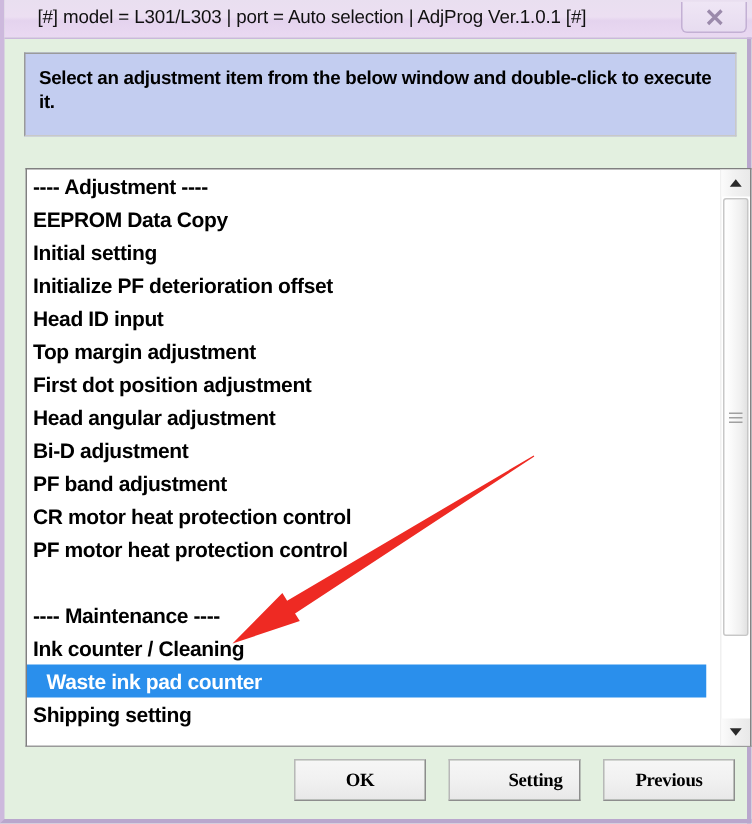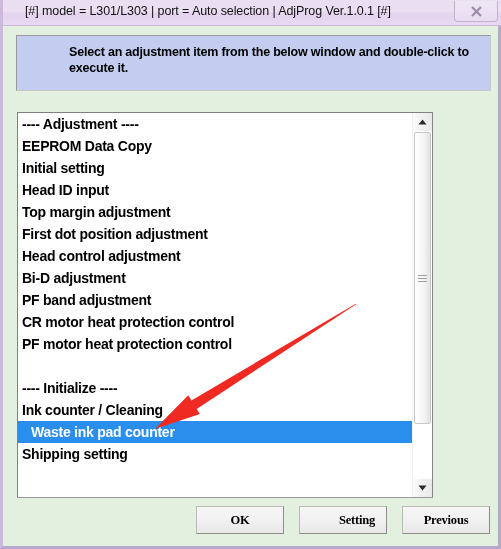--- a/index.html
+++ b/index.html
@@ -76,29 +76,28 @@
     border-right-color: #c8c8c8;
     border-bottom-color: #c8c8c8;
     padding: 8px 9px 0 9px;
   }
   .instruction-text {
     font-size: 12.5px;
     font-weight: bold;
     color: #000000;
     line-height: 16px;
     letter-spacing: -0.2px;
-    margin-left: 43px;
   }
 
   
   .listbox {
     position: absolute;
     left: 14px;
     top: 112px;
-    width: 416px;
+    width: 484px;
     height: 386px;
     box-sizing: border-box;
     background: #ffffff;
     border: 1px solid #808080;
     border-right-color: #848484;
     border-bottom-color: #9a9a9a;
     overflow: hidden;
   }
   .list-inner {
     position: absolute;
@@ -224,30 +223,31 @@
 
   <div class="instruction">
     <div class="instruction-text">Select an adjustment item from the below window and double-click to execute it.</div>
   </div>
 
   <div class="listbox">
     <div class="list-inner" id="list-inner">
         <div class="list-item">---- Adjustment ----</div>
         <div class="list-item">EEPROM Data Copy</div>
         <div class="list-item">Initial setting</div>
+        <div class="list-item">Initialize PF deterioration offset</div>
         <div class="list-item">Head ID input</div>
         <div class="list-item">Top margin adjustment</div>
         <div class="list-item">First dot position adjustment</div>
-        <div class="list-item">Head control adjustment</div>
+        <div class="list-item">Head angular adjustment</div>
         <div class="list-item">Bi-D adjustment</div>
         <div class="list-item">PF band adjustment</div>
         <div class="list-item">CR motor heat protection control</div>
         <div class="list-item">PF motor heat protection control</div>
         <div class="list-item blank">&nbsp;</div>
-        <div class="list-item">---- Initialize ----</div>
+        <div class="list-item">---- Maintenance ----</div>
         <div class="list-item">Ink counter / Cleaning</div>
         <div class="list-item selected">Waste ink pad counter</div>
         <div class="list-item">Shipping setting</div>
       </div>
 
     <div class="scrollbar">
       <div class="sb-arrow up">
         <svg width="9" height="6" viewBox="0 0 9 6">
           <path d="M4.5 0.5 L8.5 5.5 L0.5 5.5 Z" fill="#2a2a2a"></path>
         </svg>

